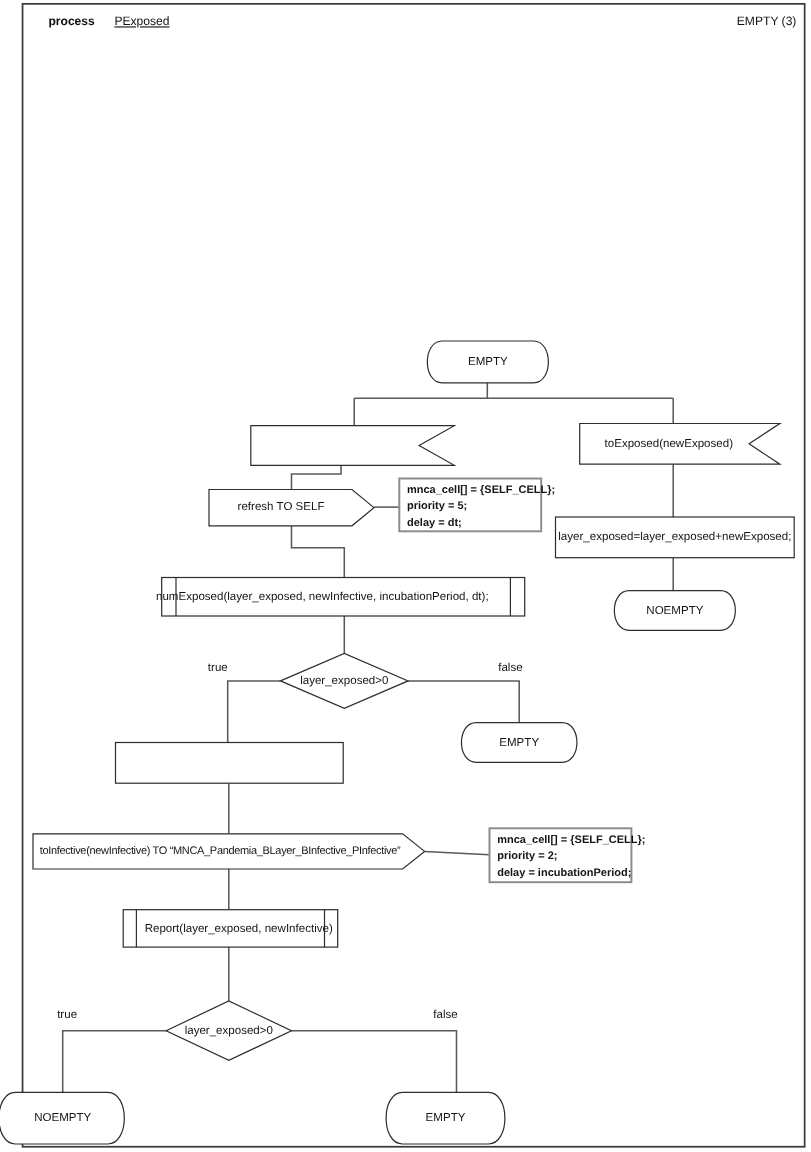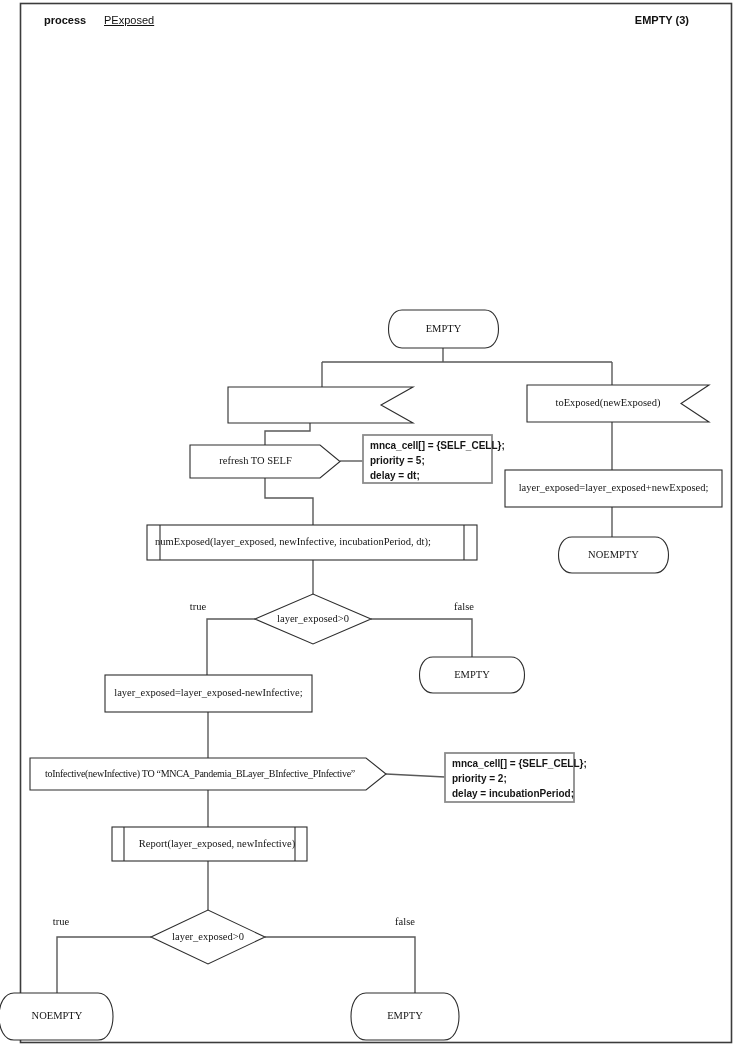--- a/index.html
+++ b/index.html
@@ -1,21 +1,21 @@
 <!DOCTYPE html>
 <html><head>
 <meta charset="utf-8">
 <style>
   html,body{margin:0;padding:0;background:#ffffff;}
   body{width:737px;height:1047px;overflow:hidden;position:relative;
        font-family:"Liberation Sans", sans-serif;}
   .canvas{position:absolute;left:0;top:0;width:737px;height:1047px;background:#fff;padding-left:24px;}
   svg{position:absolute;left:0;top:0;}
   .lbl{position:absolute;display:flex;align-items:center;justify-content:center;
-       font-size:10.5px;color:#141414;white-space:nowrap;line-height:1;font-family:Liberation Serif, serif;}
+       font-size:10.5px;color:#141414;white-space:nowrap;line-height:1;}
   .lbl.small{font-size:10px;letter-spacing:-0.3px;text-align:right;}
   .hdr{position:absolute;top:14px;font-size:11px;color:#111;white-space:nowrap;}
   .hdr.bold{font-weight:bold;}
   .hdr.right{text-align:right;}
   .comment{position:absolute;font-size:10px;line-height:15px;color:#141414;white-space:nowrap;font-weight:bold;}
   .comment div{height:15px;}
 </style>
 </head>
 <body>
 
@@ -84,21 +84,21 @@
     </g>
 
     <g fill="#ffffff" stroke="#8c8c8c" stroke-width="1.8">
       <rect x="363" y="435" width="129" height="48"></rect>
       <rect x="445" y="753" width="129" height="49"></rect>
     </g>
   </svg>
 
   <div class="hdr bold" style="left:44px;">process</div>
   <div class="hdr" style="left:104px;text-decoration:underline;">PExposed</div>
-  <div class="hdr right" style="left:565px;width:124px;font-weight:bold;">EMPTY (3)</div>
+  <div class="hdr right" style="left:600px;width:124px;">EMPTY (3)</div>
 
   <div class="lbl" style="left:386px;top:310px;width:115px;height:38px;">EMPTY</div>
 
 
   <div class="lbl" style="left:190px;top:445px;width:131px;height:33px;">refresh TO SELF</div>
 
   <div class="lbl" style="left:527px;top:385px;width:162px;height:37px;">toExposed(newExposed)</div>
 
   <div class="comment" style="left:370px;top:438px;">
     <div>mnca_cell[] = {SELF_CELL};</div>
@@ -113,21 +113,20 @@
   <div class="lbl" style="left:147px;top:525px;width:292px;height:35px;">numExposed(layer_exposed, newInfective, incubationPeriod, dt);</div>
 
   <div class="lbl" style="left:255px;top:596px;width:116px;height:46px;">layer_exposed&gt;0</div>
 
   <div class="lbl" style="left:183px;top:601px;width:30px;height:13px;">true</div>
 
   <div class="lbl" style="left:449px;top:601px;width:30px;height:13px;">false</div>
 
   <div class="lbl" style="left:417px;top:657px;width:110px;height:36px;">EMPTY</div>
 
-  <div class="lbl" style="left:105px;top:675px;width:207px;height:37px;">layer_exposed=layer_exposed-newInfective;</div>
 
   <div class="lbl small" style="left:30px;top:758px;width:340px;height:32px;">toInfective(newInfective) TO “MNCA_Pandemia_BLayer_BInfective_PInfective”</div>
 
   <div class="comment" style="left:452px;top:756px;">
     <div>mnca_cell[] = {SELF_CELL};</div>
     <div>priority = 2;</div>
     <div>delay = incubationPeriod;</div>
   </div>
 
   <div class="lbl" style="left:112px;top:827px;width:210px;height:34px;">Report(layer_exposed, newInfective)</div>

